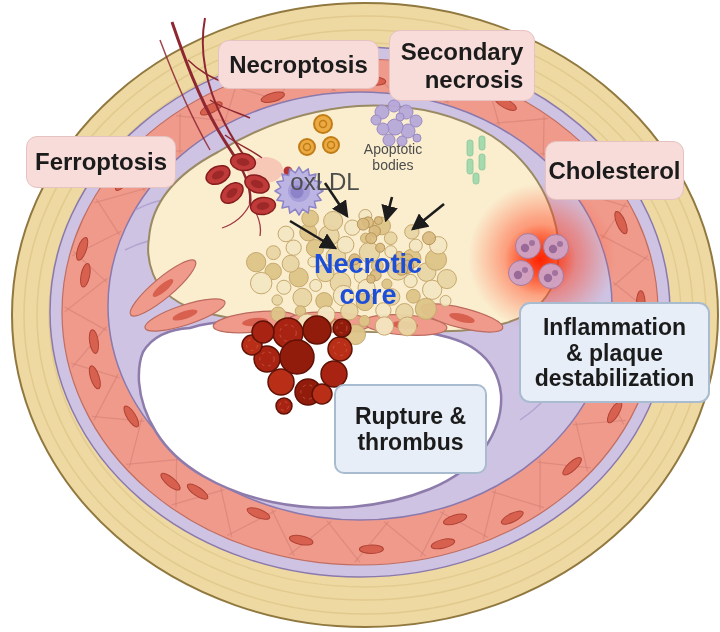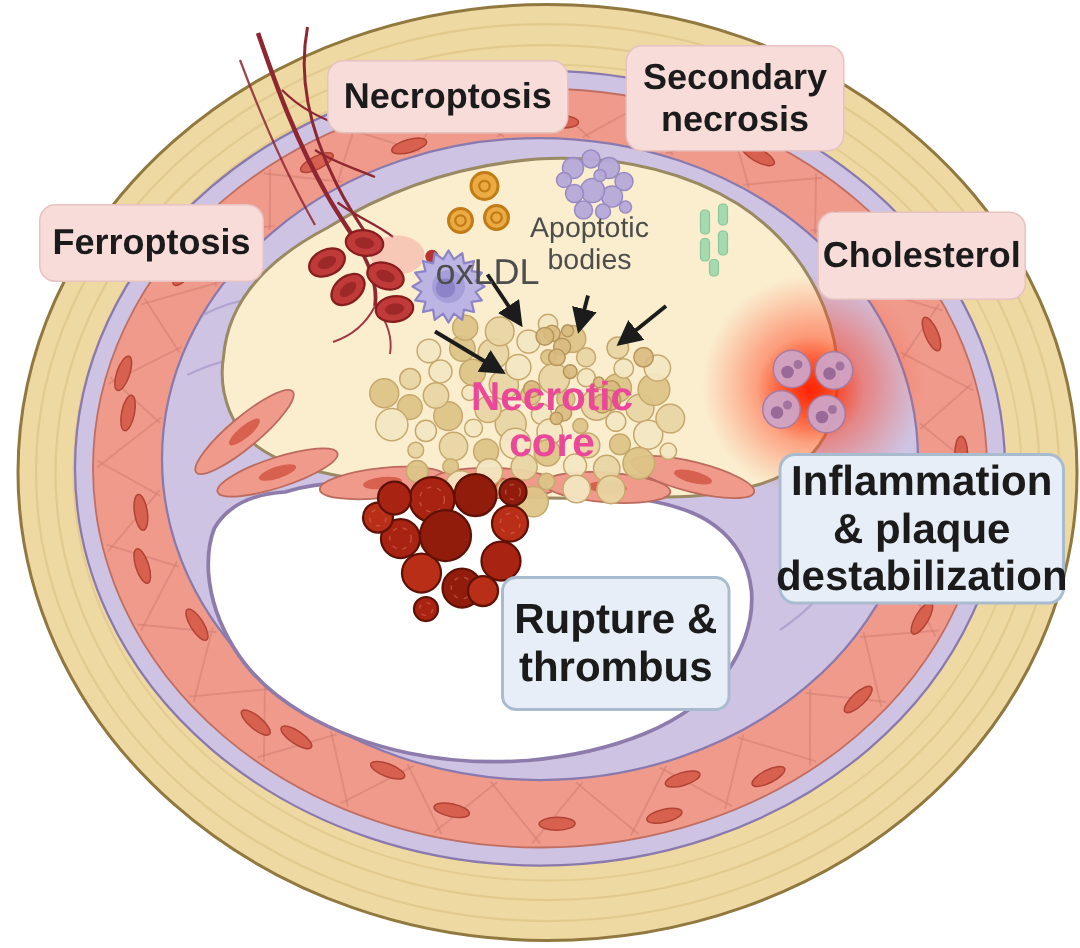--- a/index.html
+++ b/index.html
@@ -3,24 +3,24 @@
 <meta charset="utf-8">
 <style>
   html,body{margin:0;padding:0;background:#fff;}
   .stage{position:relative;width:720px;height:632px;background:#fff;overflow:hidden;
          font-family:"Liberation Sans",sans-serif;}
   .stage svg.artwork{position:absolute;left:0;top:0;}
   .plabel{position:absolute;display:flex;align-items:center;justify-content:center;
           text-align:center;font-weight:700;color:var(--text_dark,#1b1b1b);
           border-radius:11px;line-height:1.13;white-space:pre-line;}
   .pink{background:var(--pink_bg,#f8dcda);border:1.5px solid var(--pink_border,#e6c2c0);font-size:24px;}
-  .blue{background:var(--blue_bg,#e7eef7);border:2px solid var(--blue_border,#a9bccf);font-size:28px;}
-  .small-label{position:absolute;color:var(--text_gray,#4d4d4d);font-size:19px;text-align:center;
+  .blue{background:var(--blue_bg,#e7eef7);border:2px solid var(--blue_border,#a9bccf);font-size:23px;}
+  .small-label{position:absolute;color:var(--text_gray,#4d4d4d);font-size:14px;text-align:center;
                line-height:1.12;white-space:pre-line;}
-  .core-label{position:absolute;color:#ec4899;font-weight:700;font-size:27px;text-align:center;
+  .core-label{position:absolute;color:#1d4ed8;font-weight:700;font-size:27px;text-align:center;
               line-height:1.15;white-space:pre-line;}
 </style>
 </head>
 <body>
 
 <div class="stage">
 
   <svg class="artwork" width="720" height="632" viewBox="0 0 720 632">
     <defs>
       <marker id="ah" viewBox="0 0 10 10" refX="8.5" refY="5" markerWidth="6.5" markerHeight="6.5" orient="auto-start-reverse">
@@ -374,21 +374,21 @@
     <g stroke="var(--arrow)" stroke-width="2.6" fill="none">
       <path d="M 290,221 L 335,248" marker-end="url(#ah)"></path>
       <path d="M 325,183 L 347,216" marker-end="url(#ah)"></path>
       <path d="M 392,197 L 386,220" marker-end="url(#ah)"></path>
       <path d="M 444,204 L 413,229" marker-end="url(#ah)"></path>
     </g>
   </svg>
 
   <div class="plabel pink" style="left:218px;top:40px;width:159px;height:47px;">Necroptosis</div>
   <div class="plabel pink" style="left:26px;top:136px;width:148px;height:50px;">Ferroptosis</div>
-  <div class="plabel pink" style="left:417px;top:30px;width:144px;height:69px;">Secondary
+  <div class="plabel pink" style="left:389px;top:30px;width:144px;height:69px;text-align:right;">Secondary
 necrosis</div>
   <div class="plabel pink" style="left:545px;top:141px;width:137px;height:57px;">Cholesterol</div>
 
   <div class="plabel blue" style="left:519px;top:302px;width:187px;height:97px;">Inflammation
 &amp; plaque
 destabilization</div>
   <div class="plabel blue" style="left:334px;top:384px;width:149px;height:86px;border-radius:10px;">Rupture &amp;
 thrombus</div>
 
   <div class="core-label" style="left:296px;top:249px;width:144px;">Necrotic

